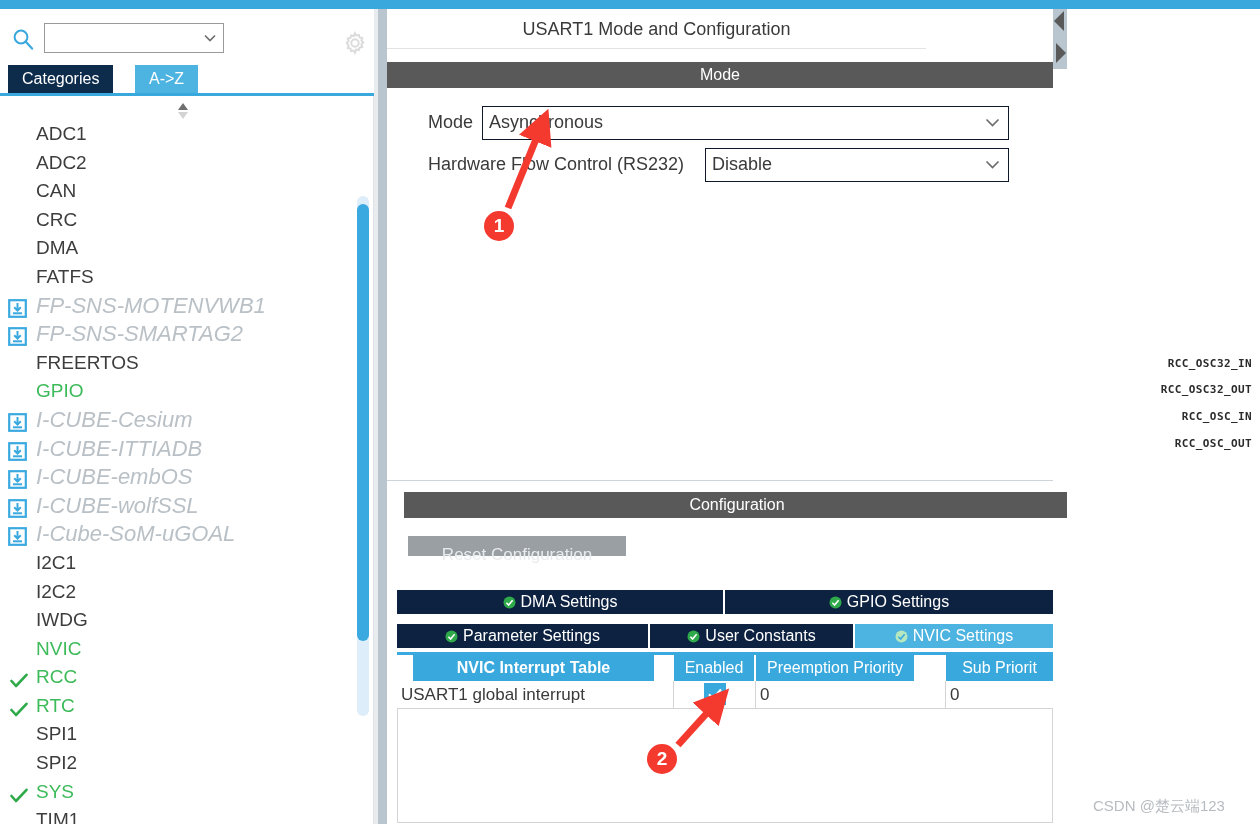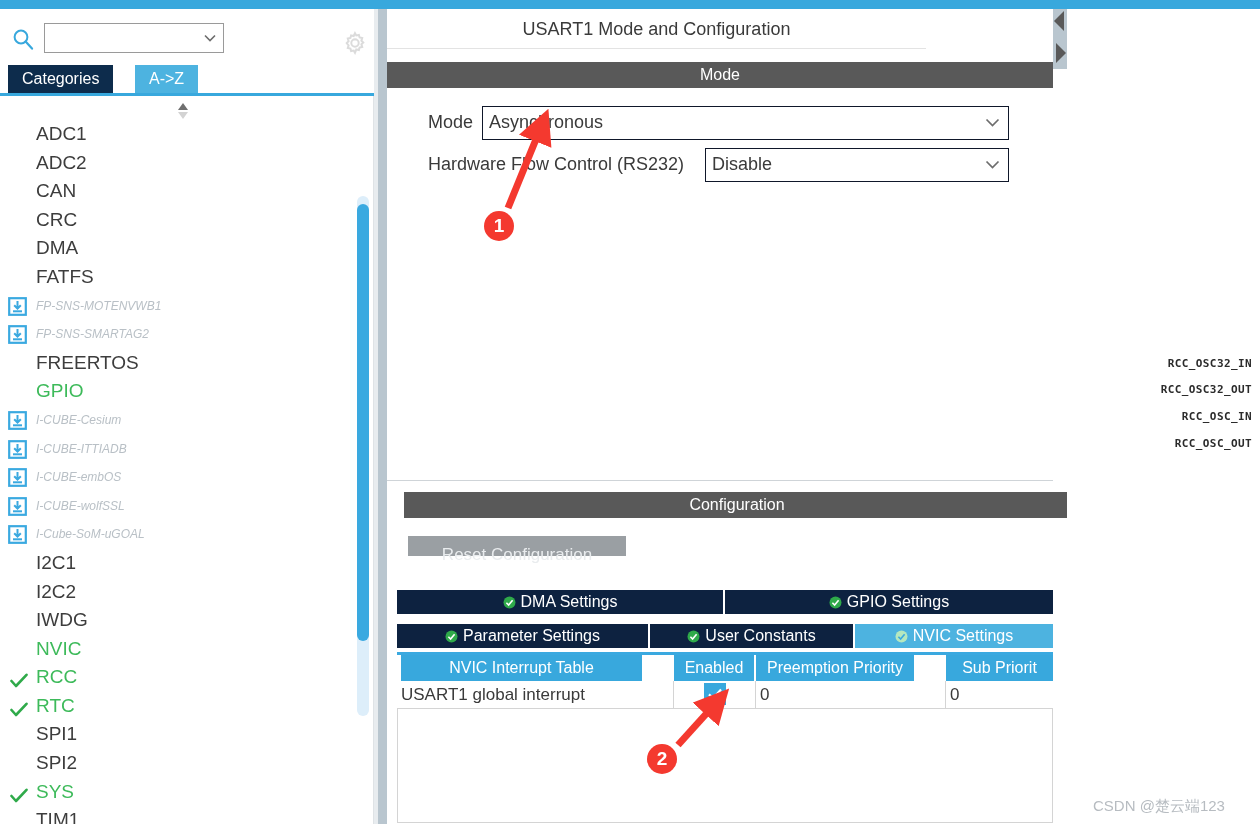--- a/index.html
+++ b/index.html
@@ -49,21 +49,21 @@
   .list-area{position:absolute;left:0;top:87px;width:374px;height:737px;background:#fff;
     border-right:1px solid #dfe3e6;box-sizing:border-box;}
   .sort-ind{position:absolute;left:172px;top:92px;width:22px;height:20px;}
 
   .list-scroll{position:absolute;left:0;top:24px;width:356px;height:713px;overflow:hidden;}
   .list-item{
     position:relative;height:28.6px;line-height:28.6px;font-size:19px;color:#3d3d3d;
     padding-left:36px;white-space:nowrap;
   }
   .list-item.green{color:#3dba5a;}
-  .list-item.muted{color:#b9c0c6;font-style:italic;font-size:12px;}
+  .list-item.muted{color:#b9c0c6;font-style:italic;font-size:22px;}
   .li-icon{position:absolute;left:8px;top:5px;width:19px;height:19px;}
   .li-check{position:absolute;left:10px;top:6px;width:18px;height:16px;}
 
   
   .sb-track{position:absolute;left:357px;top:100px;width:12px;height:520px;background:#ddeefa;border-radius:6px;}
   .sb-thumb{position:absolute;left:357px;top:108px;width:12px;height:437px;background:#3aa9e0;border-radius:6px;}
 
   
   .splitter{position:absolute;left:374px;top:9px;width:13px;height:815px;background:#b9c6cf;}
   .splitter-inner{position:absolute;left:374px;top:9px;width:4px;height:815px;background:#e8ecef;}
@@ -331,21 +331,21 @@
         <svg width="13" height="13" viewBox="0 0 13 13">
           <circle cx="6.5" cy="6.5" r="6" fill="#b5e8bf"></circle>
           <polyline points="3.4,6.8 5.6,9 9.6,4.2" fill="none" stroke="#3aa9e0" stroke-width="1.6"></polyline>
         </svg>
       </span><span>NVIC Settings</span>
     </div>
     <div class="tabs-blueline"></div>
 
     <div class="tbl">
       <div class="thead">
-        <div class="th" style="left:4px;width:243px;">NVIC Interrupt Table</div>
+        <div class="th" style="left:16px;width:243px;font-weight:bold;">NVIC Interrupt Table</div>
         <div class="th" style="left:277px;width:82px;">Enabled</div>
         <div class="th" style="left:359px;width:160px;">Preemption Priority</div>
         <div class="th" style="left:549px;width:107px;border-right:0;">Sub Priorit</div>
       </div>
       <div class="trow">
         <div class="td" style="left:0;width:277px;">USART1 global interrupt</div>
         <div class="td center" style="left:277px;width:82px;">
           <span class="chk">
             <svg width="16" height="16" viewBox="0 0 16 16">
               <polyline points="2,8.4 6,12.4 14,3.4" fill="none" stroke="#ffffff" stroke-width="2.2"></polyline>

